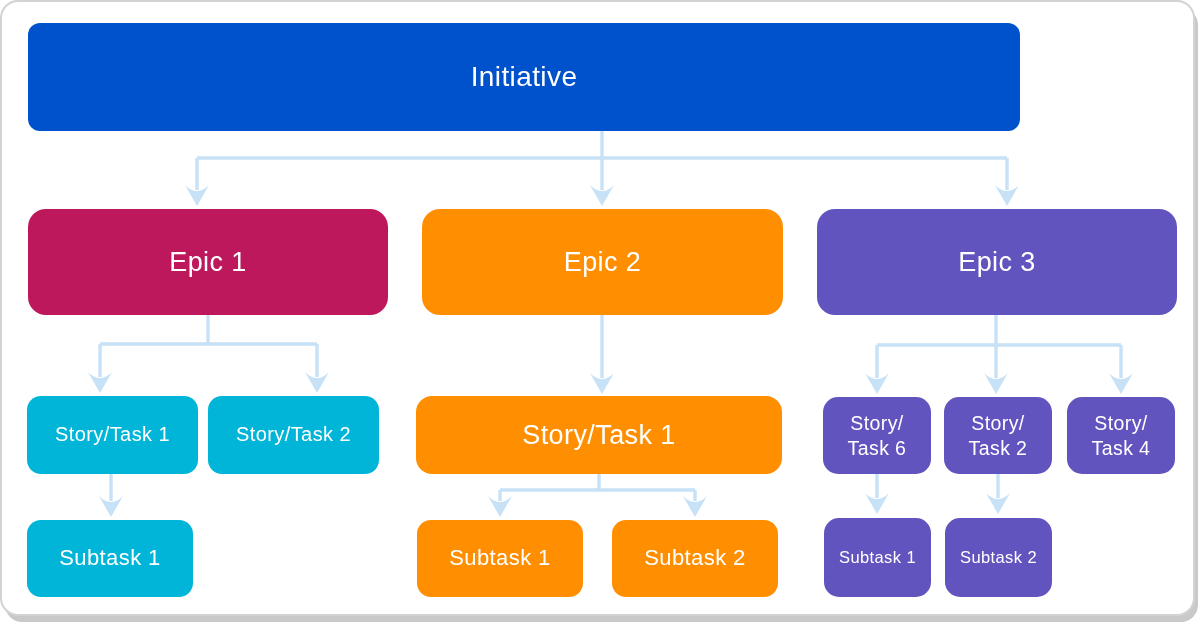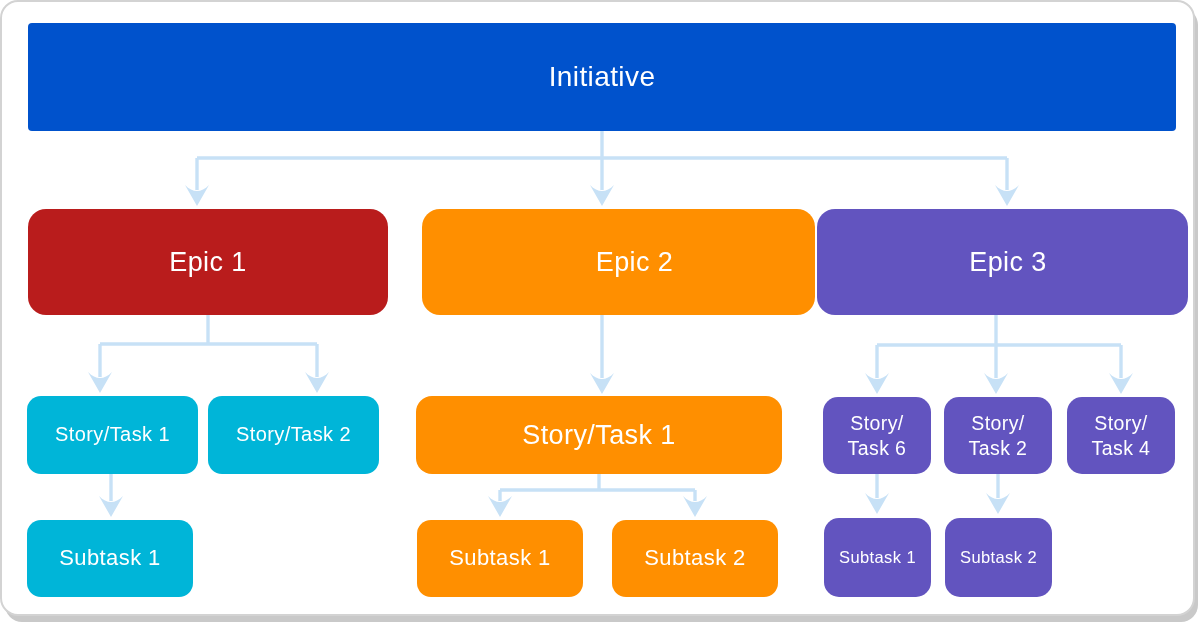--- a/index.html
+++ b/index.html
@@ -6,25 +6,25 @@
   .stage{position:relative;width:1200px;height:624px;font-family:"Liberation Sans",sans-serif;}
   .card{position:absolute;left:0;top:0;right:5px;bottom:8px;background:#ffffff;
         border:2px solid #d3d3d3;border-radius:18px;box-shadow:4px 7px 0 -1px #c9c9c9;}
   .connectors{position:absolute;left:0;top:0;width:1200px;height:624px;color:#c7e1f6;pointer-events:none;}
   .connectors path.l{fill:none;stroke:currentColor;stroke-width:3.4;}
   .connectors path.h{fill:currentColor;stroke:none;}
   .node{position:absolute;display:flex;flex-direction:column;align-items:center;justify-content:center;
         color:#ffffff;text-align:center;letter-spacing:.4px;line-height:1.28;}
   .node span{display:block;}
   
-  .n-init{left:28px;top:23px;width:1148px;height:108px;border-radius:4px;font-size:28px;}
+  .n-init{left:28px;top:23px;width:992px;height:108px;border-radius:12px;font-size:28px;}
   
   .n-e1{left:28px;top:209px;width:360px;height:106px;border-radius:18px;font-size:27px;}
-  .n-e2{left:422px;top:209px;width:361px;height:106px;border-radius:18px;font-size:27px;padding-left:32px;}
-  .n-e3{left:817px;top:209px;width:360px;height:106px;border-radius:18px;font-size:27px;padding-left:11px;}
+  .n-e2{left:422px;top:209px;width:361px;height:106px;border-radius:18px;font-size:27px;}
+  .n-e3{left:817px;top:209px;width:360px;height:106px;border-radius:18px;font-size:27px;}
   
   .n-e1s1{left:27px;top:396px;width:171px;height:78px;border-radius:14px;font-size:20px;}
   .n-e1s2{left:208px;top:396px;width:171px;height:78px;border-radius:14px;font-size:20px;}
   .n-e1t1{left:27px;top:520px;width:166px;height:77px;border-radius:14px;font-size:22px;}
   
   .n-e2s1{left:416px;top:396px;width:366px;height:78px;border-radius:16px;font-size:27px;}
   .n-e2t1{left:417px;top:520px;width:166px;height:77px;border-radius:14px;font-size:22px;}
   .n-e2t2{left:612px;top:520px;width:166px;height:77px;border-radius:14px;font-size:22px;}
   
   .n-e3s1{left:823px;top:397px;width:108px;height:77px;border-radius:15px;font-size:19.5px;}
@@ -81,21 +81,21 @@
     <path class="l" d="M877,474 V498"></path>
     <path class="l" d="M998,474 V498"></path>
     <path class="h" transform="translate(877,514)" d="M-12,-21 C-4,-13 4,-13 12,-21 L0,0 Z"></path>
     <path class="h" transform="translate(998,514)" d="M-12,-21 C-4,-13 4,-13 12,-21 L0,0 Z"></path>
   </svg>
 
   <div class="node n-init" style="background-color: rgb(0, 82, 204);">
     <span>Initiative</span>
   </div>
 
-  <div class="node n-e1" style="background-color: #b91c1c;">
+  <div class="node n-e1" style="background-color: #be185d;">
     <span>Epic 1</span>
   </div>
   <div class="node n-e2" style="background-color: rgb(255, 143, 0);">
     <span>Epic 2</span>
   </div>
   <div class="node n-e3" style="background-color: rgb(98, 84, 191);">
     <span>Epic 3</span>
   </div>
 
   <div class="node n-e1s1" style="background-color: rgb(0, 181, 216);">

